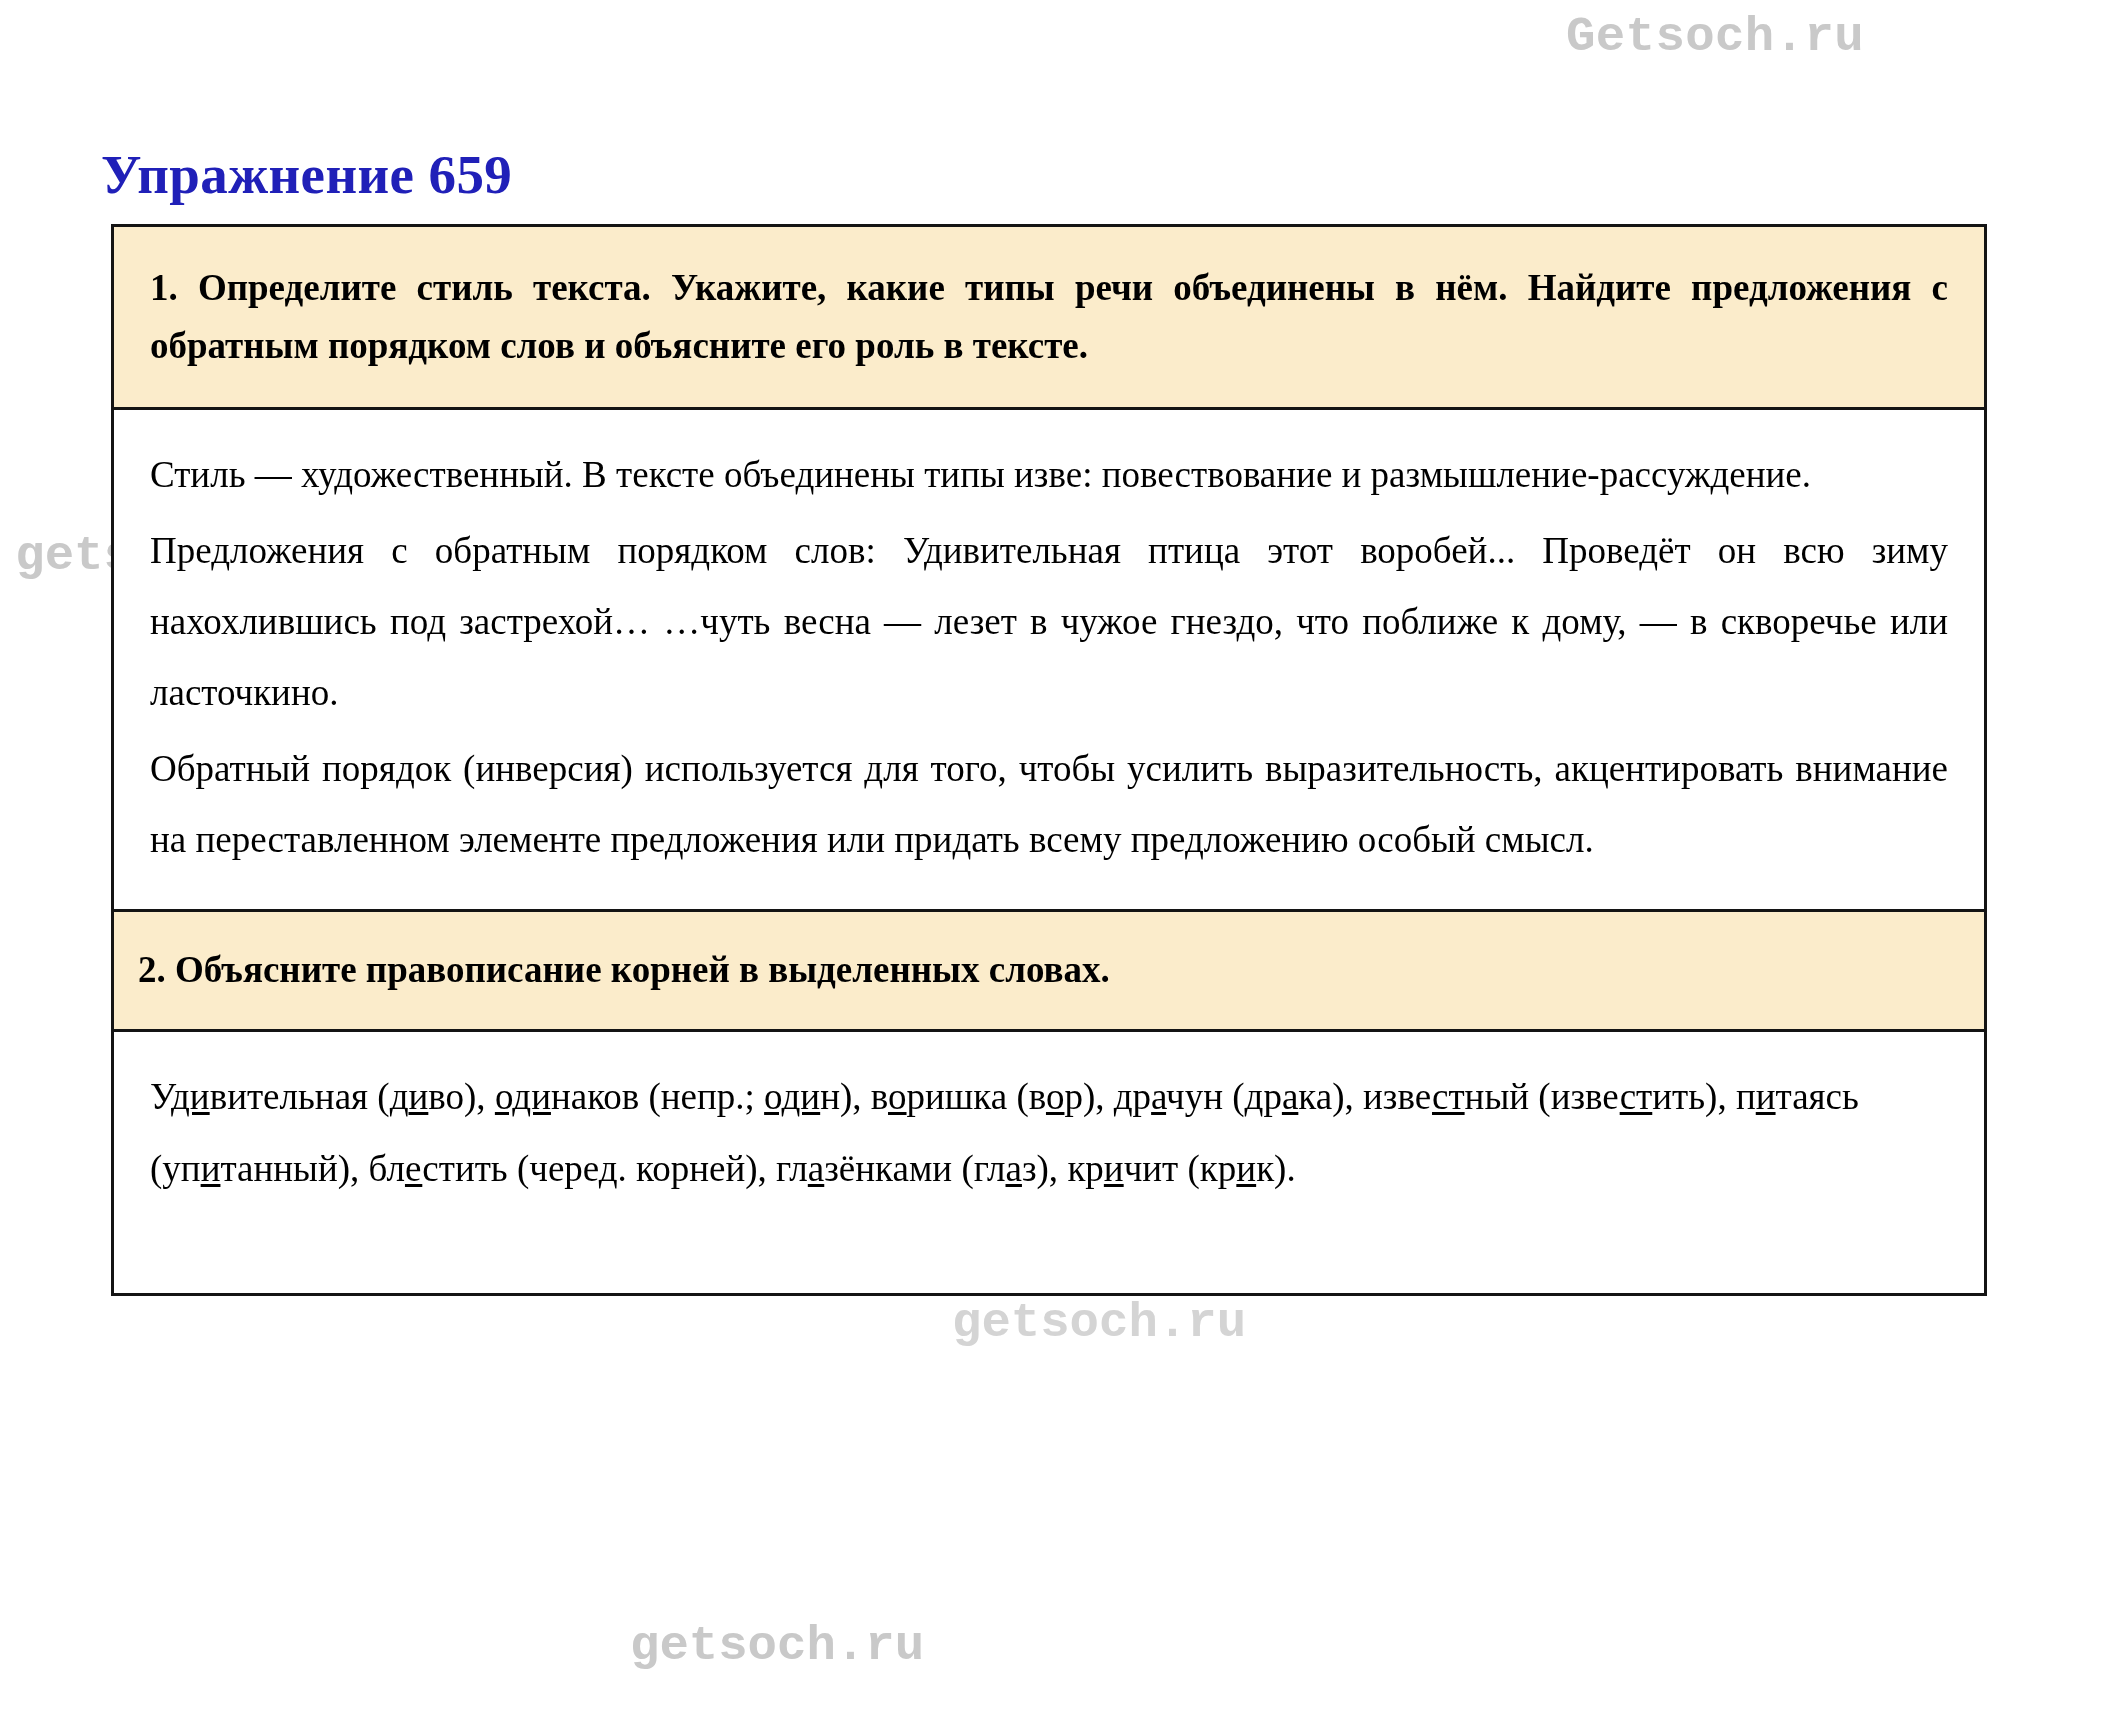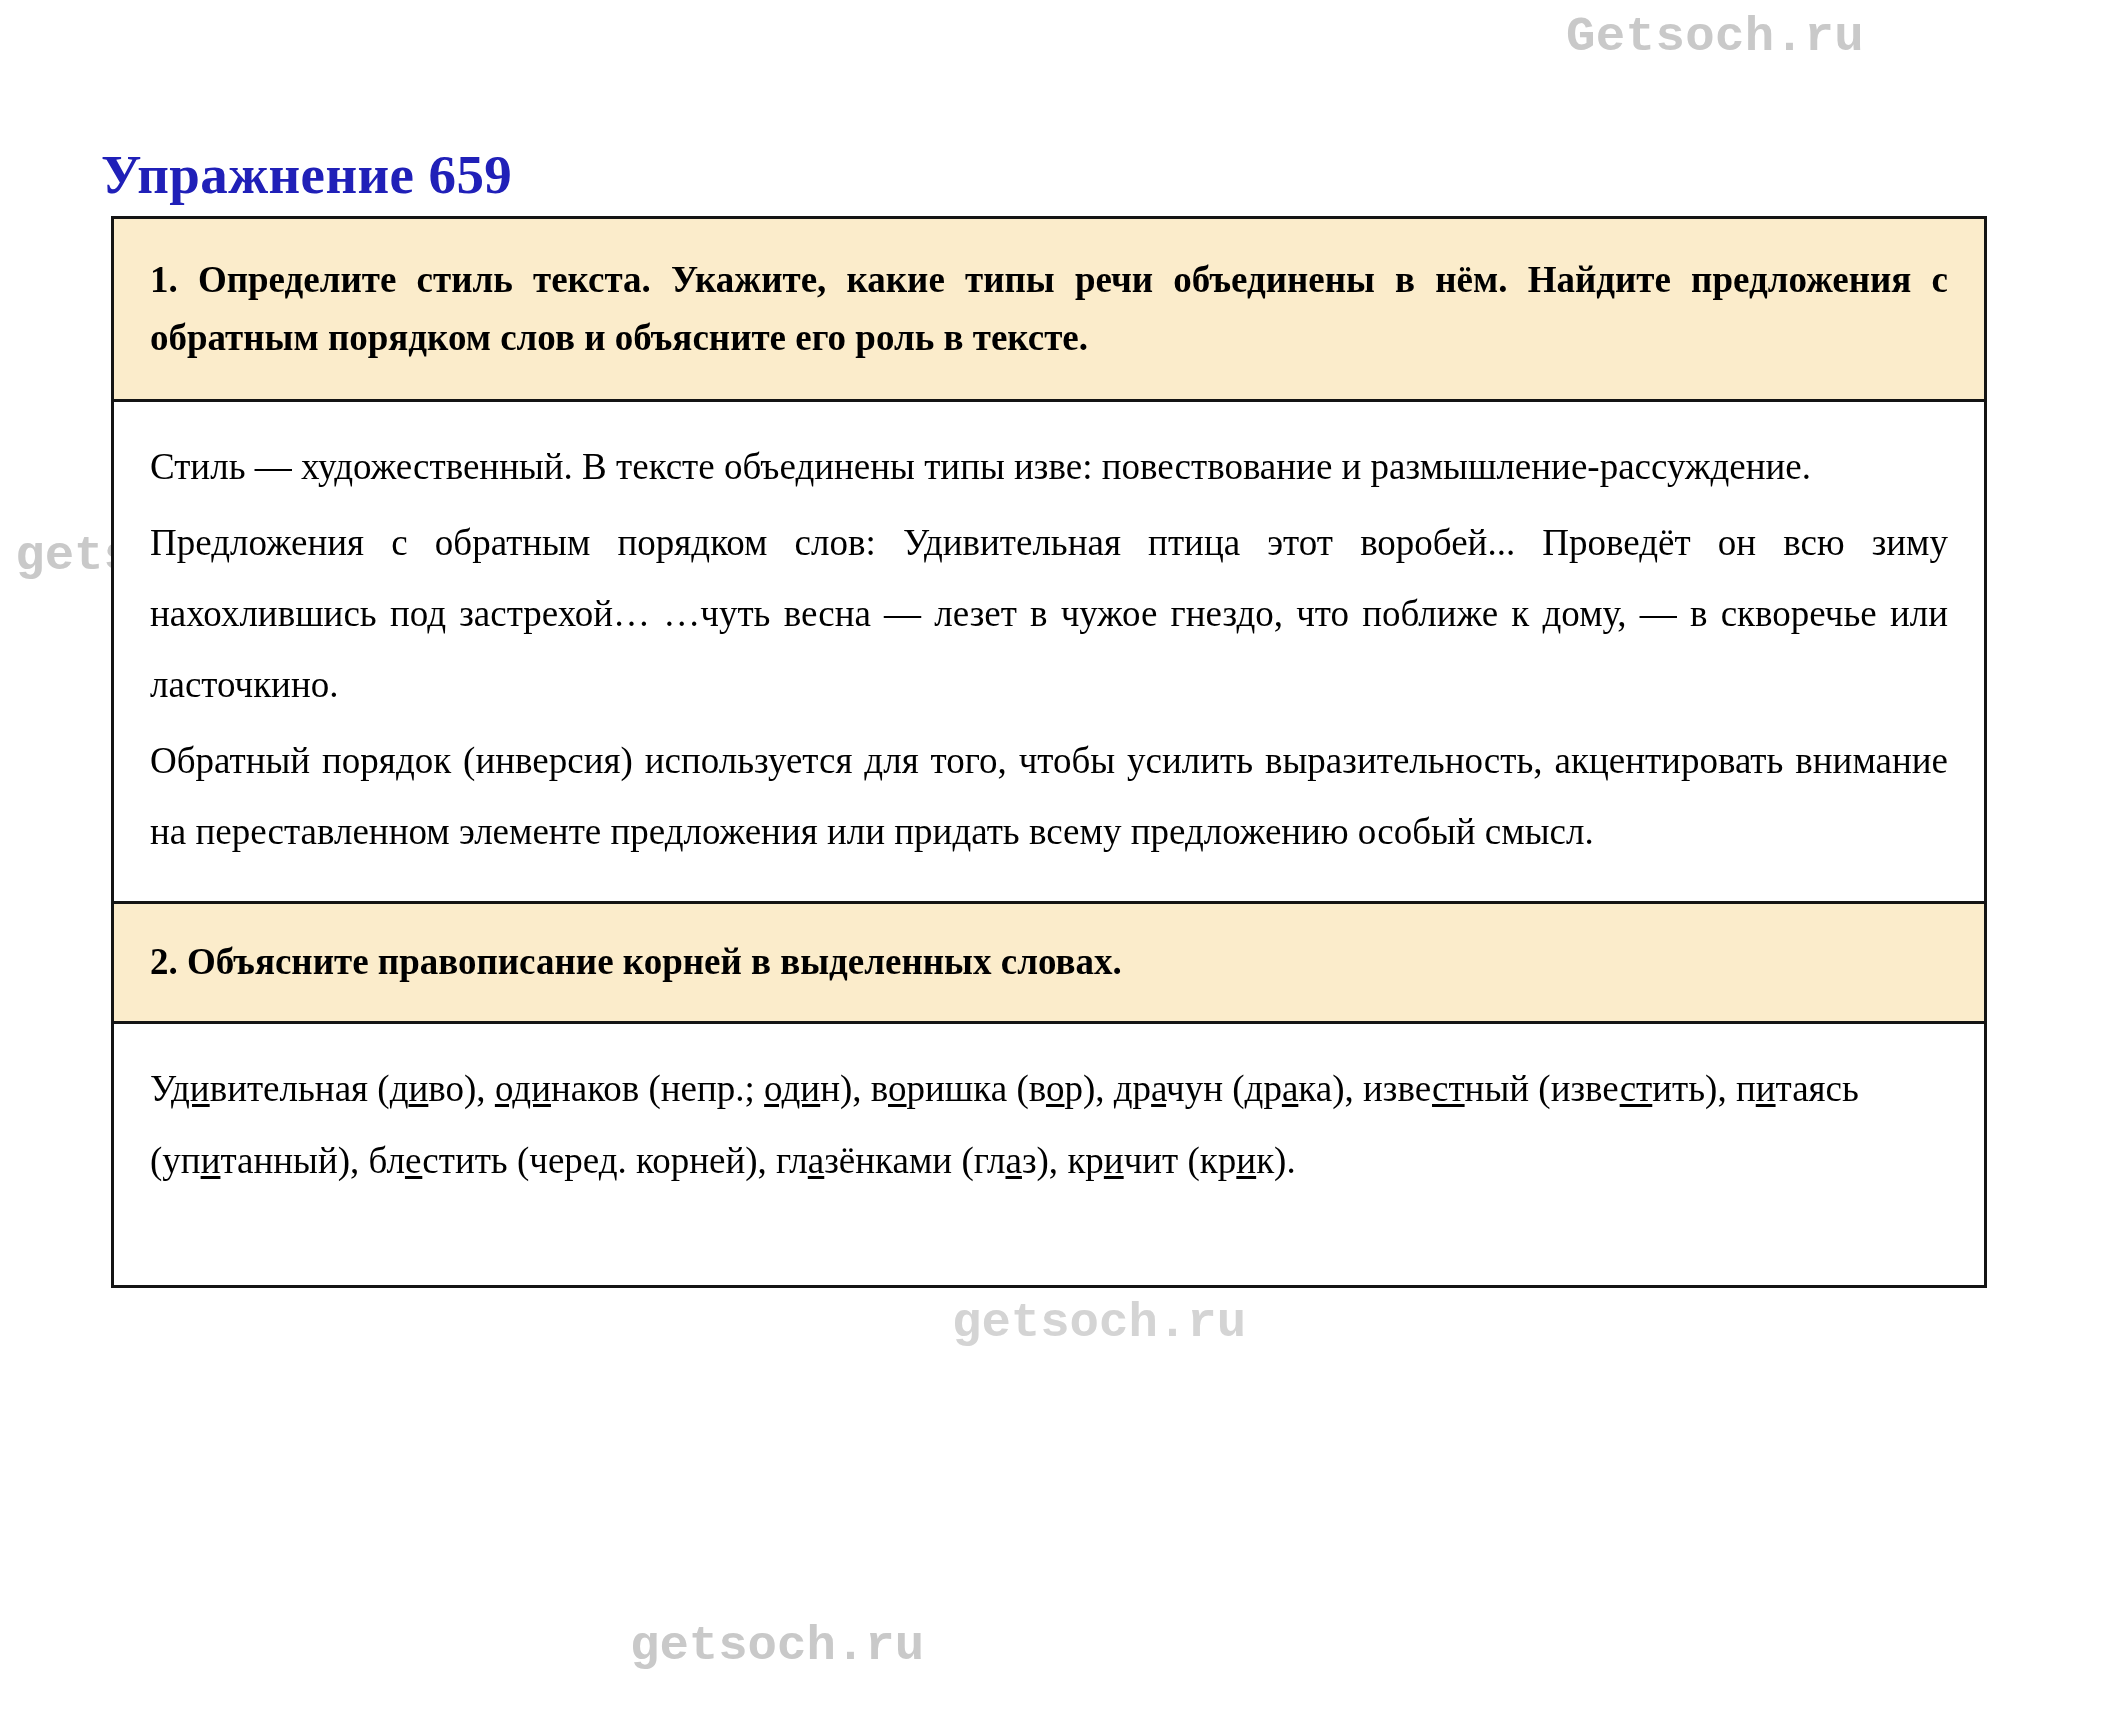--- a/index.html
+++ b/index.html
@@ -46,41 +46,41 @@
     left: 101px;
     color: #2020b8;
     font-weight: 700;
     font-size: 55px;
     letter-spacing: 0.4px;
     z-index: 12;
   }
 
   .exercise-box {
     position: absolute;
-    top: 216px;
+    top: 224px;
     left: 111px;
     width: 1876px;
     border: 3.4px solid #141414;
     box-sizing: border-box;
     background: #ffffff;
     z-index: 11;
   }
 
   .task-band {
     background: #fbeccb;
     border-bottom: 3.4px solid #141414;
     padding: 32px 36px 31px 36px;
     font-weight: 700;
     font-size: 37px;
     line-height: 1.58;
     text-align: justify;
     color: #000;
   }
   .task-band.second {
-    padding: 29px 36px 29px 36px;
+    padding: 29px 36px 29px 24px;
     border-top: 3.4px solid #141414;
   }
 
   .answer-band {
     background: #ffffff;
     padding: 29px 36px 34px 36px;
     font-size: 37px;
     line-height: 1.92;
     text-align: justify;
     color: #000;

